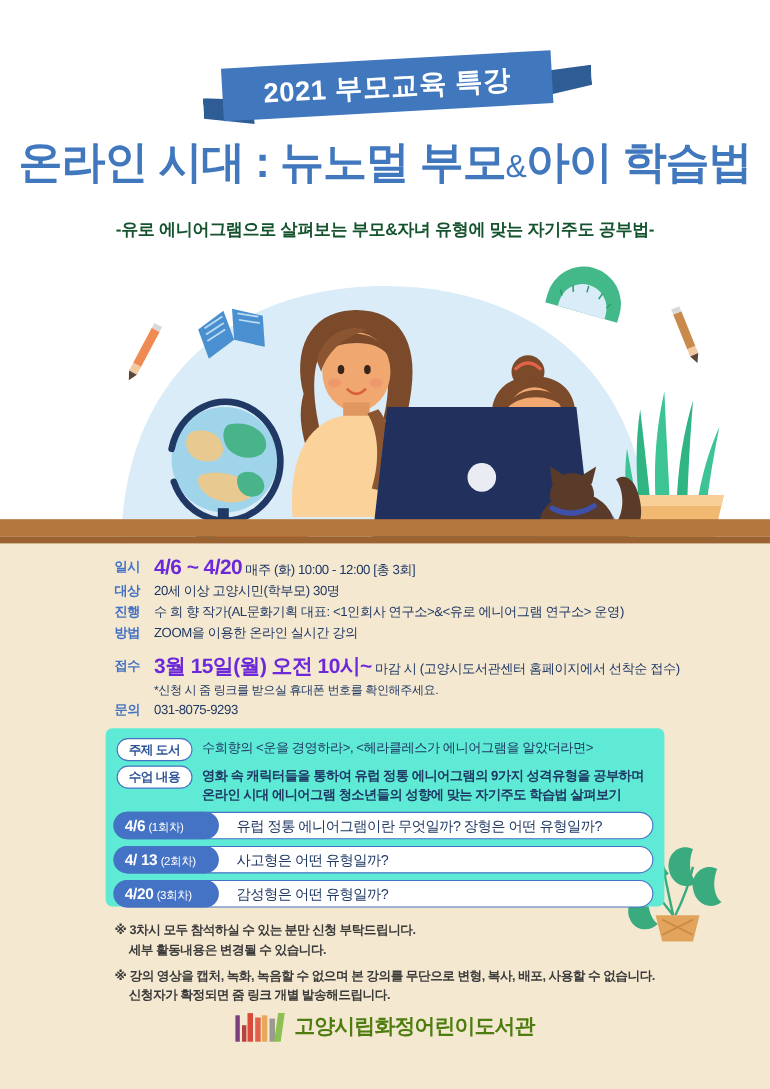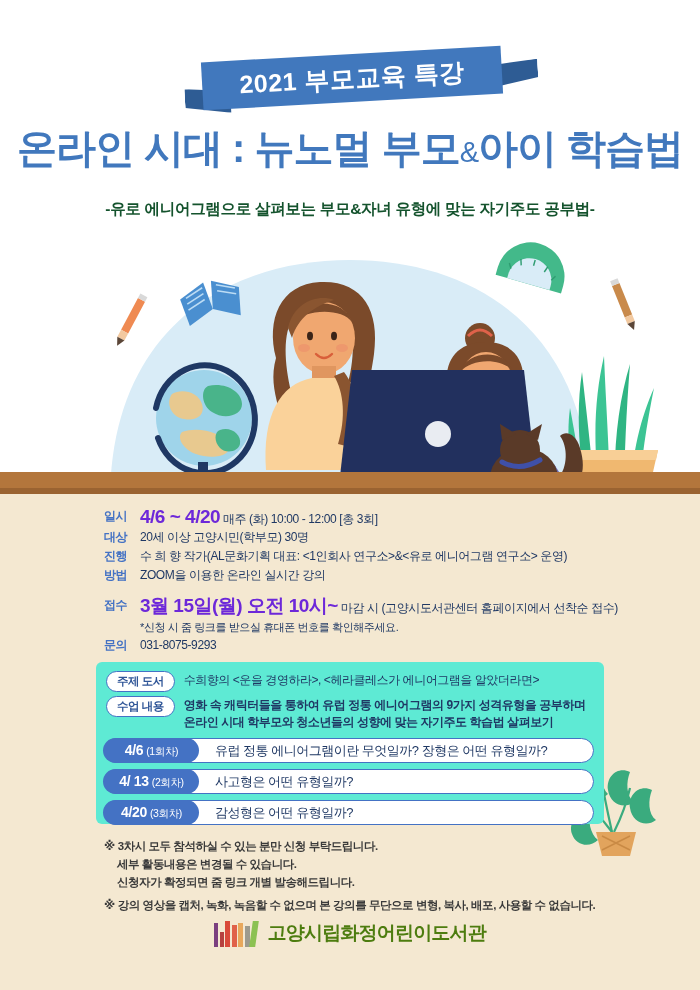--- a/index.html
+++ b/index.html
@@ -151,21 +151,21 @@
     background: #ffffff;
     margin-bottom: 6px;
     display: flex; align-items: center;
   }
   .session-pill {
     position: absolute; left: -1.6px; top: -1.6px;
     height: 25px; min-width: 96px;
     background: #4472c4;
     border-radius: 13px;
     color: #ffffff;
-    display: flex; align-items: baseline; justify-content: center;
+    display: flex; align-items: baseline; 
     padding: 0 10px;
     white-space: nowrap;
   }
   .session-date { font-size: 14px; font-weight: bold; letter-spacing: -0.3px; position: relative; top: 4px; }
   .session-ord { font-size: 10.5px; margin-left: 3px; letter-spacing: -0.4px; position: relative; top: 4px; }
   .session-text {
     margin-left: 110px;
     color: #1f3864; font-size: 13px; letter-spacing: -0.5px;
   }
 
@@ -439,21 +439,21 @@
 
         <div class="ctag-row">
           <span class="ctag">주제 도서</span>
           <span class="ctag-text">수희향의 &lt;운을 경영하라&gt;, &lt;헤라클레스가 에니어그램을 알았더라면&gt;</span>
         </div>
 
         <div class="ctag-row bold">
           <span class="ctag">수업 내용</span>
           <span class="ctag-text">
             <span>영화 속 캐릭터들을 통하여 유럽 정통 에니어그램의 9가지 성격유형을 공부하며</span><br>
-            <span>온라인 시대 학부모와 청소년들의 성향에 맞는 자기주도 학습법 살펴보기</span>
+            <span>온라인 시대 에니어그램 청소년들의 성향에 맞는 자기주도 학습법 살펴보기</span>
           </span>
         </div>
 
       </div>
 
       <div class="sessions">
 
         <div class="session">
           <span class="session-pill">
             <span class="session-date">4/6</span>
@@ -479,24 +479,24 @@
         </div>
 
       </div>
     </div>
 
     <div class="notes">
       <div class="note-line">
         <span class="mark">※</span><span>3차시 모두 참석하실 수 있는 분만 신청 부탁드립니다.</span>
       </div>
       <div class="note-line note-indent">세부 활동내용은 변경될 수 있습니다.</div>
-      <div class="note-line note-indent">신청자가 확정되면 줌 링크 개별 발송해드립니다.</div>
       <div class="note-line note-gap">
         <span class="mark">※</span><span>강의 영상을 캡처, 녹화, 녹음할 수 없으며 본 강의를 무단으로 변형, 복사, 배포, 사용할 수 없습니다.</span>
       </div>
+      <div class="note-line note-indent">신청자가 확정되면 줌 링크 개별 발송해드립니다.</div>
     </div>
 
     <div class="logo">
       <span class="logo-books">
         <span style="width:4px;height:24px;background:#7b3f7f;"></span>
         <span style="width:4px;height:15px;background:#b6413f;"></span>
         <span style="width:5px;height:26px;background:#d94a3a;"></span>
         <span style="width:5px;height:22px;background:#e0624a;"></span>
         <span style="width:5px;height:24px;background:#e8a85c;"></span>
         <span style="width:5px;height:21px;background:#9c9a8e;"></span>

